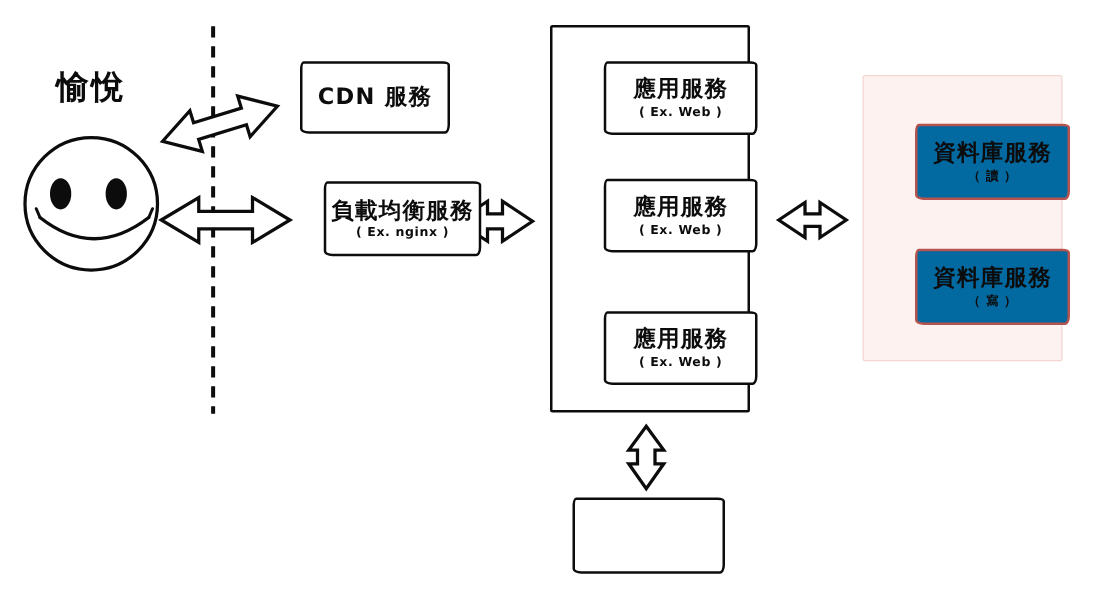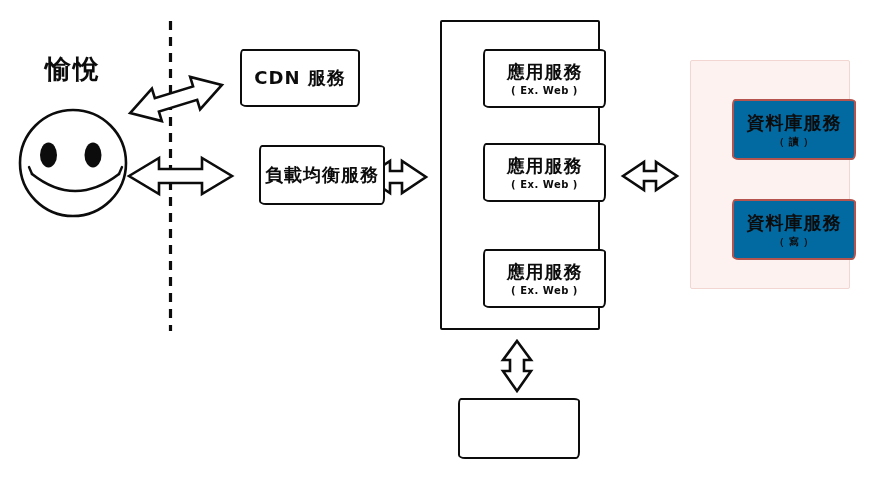--- a/index.html
+++ b/index.html
@@ -108,20 +108,21 @@
   <svg class="arrow-svg" style="left:500px; top:339px;" width="34" height="54" viewBox="0 0 34 54">
     <polygon points="17,2 31,21 24,21 24,32 31,32 17,52 3,32 10,32 10,21 3,21" fill="#ffffff" stroke="#0c0c0c" stroke-width="2.6" stroke-linejoin="miter"></polygon>
   </svg>
 
   <div class="box cdn-box">
     <div class="title">CDN 服務</div>
   </div>
 
   <div class="box lb-box">
     <div class="title">負載均衡服務</div>
+    <div class="subtitle">( Ex. nginx )</div>
   </div>
 
   <div class="app-container"></div>
 
   <div class="box app-box app-box-1">
     <div class="title">應用服務</div>
     <div class="subtitle">( Ex. Web )</div>
   </div>
   <div class="box app-box app-box-2">
     <div class="title">應用服務</div>

